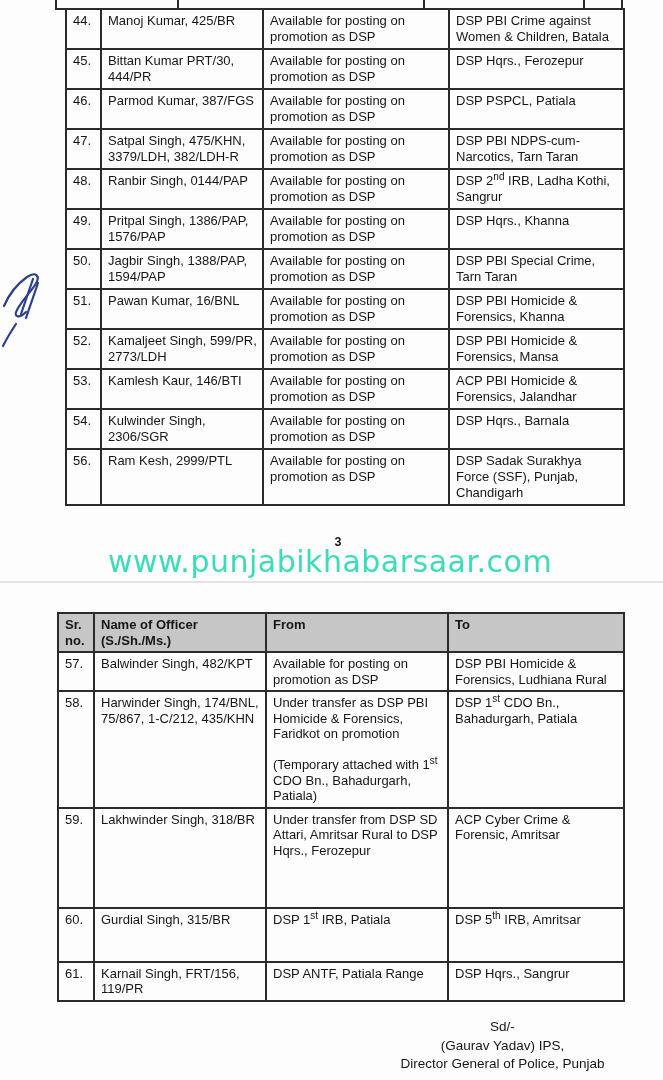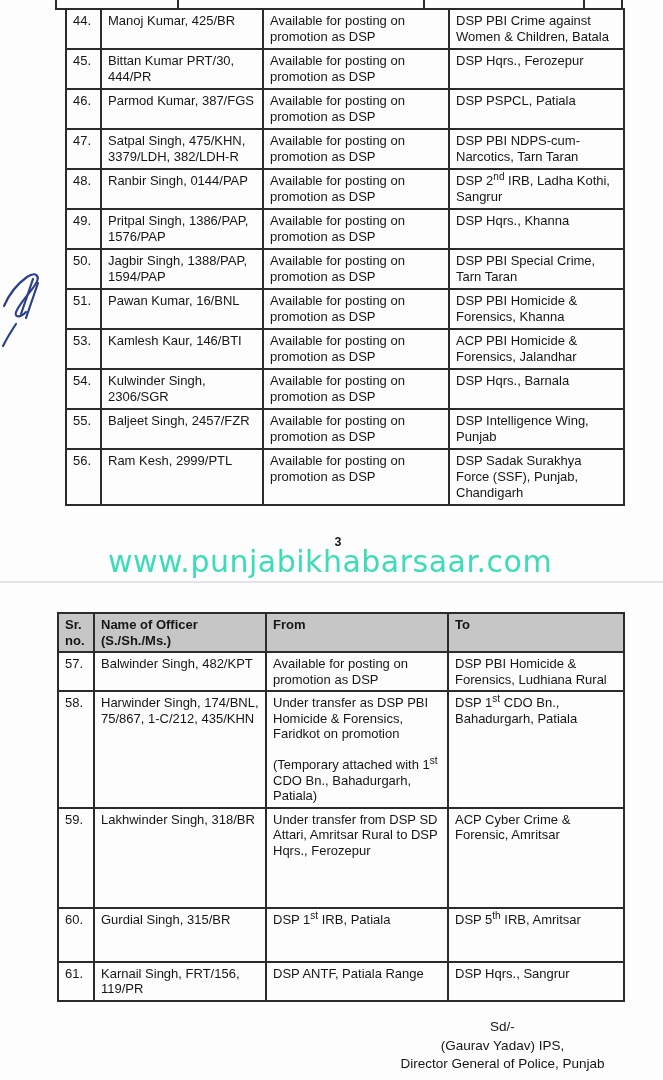--- a/index.html
+++ b/index.html
@@ -135,41 +135,41 @@
           <td>DSP PBI Special Crime, Tarn Taran</td>
         </tr>
 
         <tr>
           <td>51.</td>
           <td>Pawan Kumar, 16/BNL</td>
           <td class="from-cell">Available for posting on promotion as DSP</td>
           <td>DSP PBI Homicide &amp; Forensics, Khanna</td>
         </tr>
 
+        <tr>
+          <td>52.</td>
+          <td>Kamaljeet Singh, 599/PR, 2773/LDH</td>
+          <td class="from-cell">Available for posting on promotion as DSP</td>
+          <td>DSP PBI Homicide &amp; Forensics, Mansa</td>
+        </tr>
 
         <tr>
           <td>53.</td>
           <td>Kamlesh Kaur, 146/BTI</td>
           <td class="from-cell">Available for posting on promotion as DSP</td>
           <td>ACP PBI Homicide &amp; Forensics, Jalandhar</td>
         </tr>
 
         <tr>
           <td>54.</td>
           <td>Kulwinder Singh, 2306/SGR</td>
           <td class="from-cell">Available for posting on promotion as DSP</td>
           <td>DSP Hqrs., Barnala</td>
         </tr>
 
-        <tr>
-          <td>55.</td>
-          <td>Baljeet Singh, 2457/FZR</td>
-          <td class="from-cell">Available for posting on promotion as DSP</td>
-          <td>DSP Intelligence Wing, Punjab</td>
-        </tr>
 
         <tr>
           <td>56.</td>
           <td>Ram Kesh, 2999/PTL</td>
           <td class="from-cell">Available for posting on promotion as DSP</td>
           <td>DSP Sadak Surakhya Force (SSF), Punjab, Chandigarh</td>
         </tr>
       </tbody>
   </table>
 

